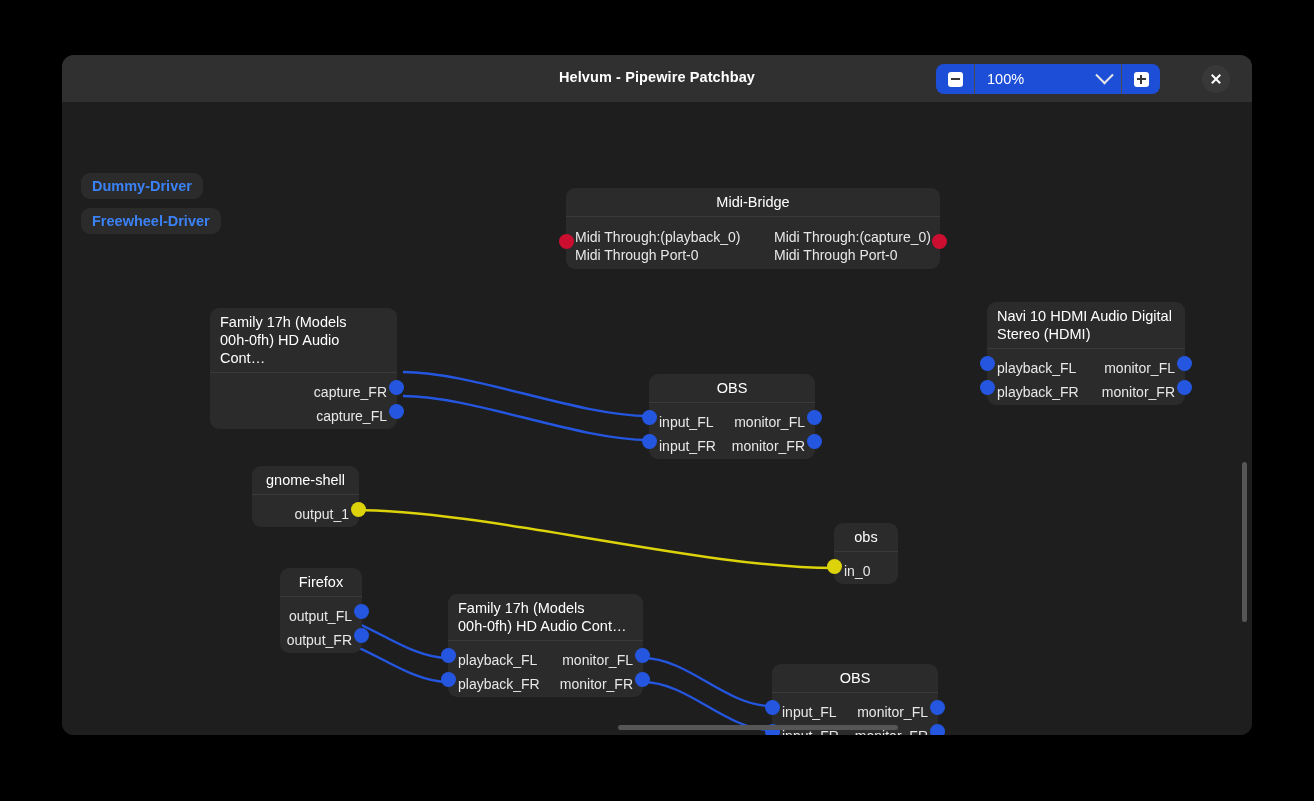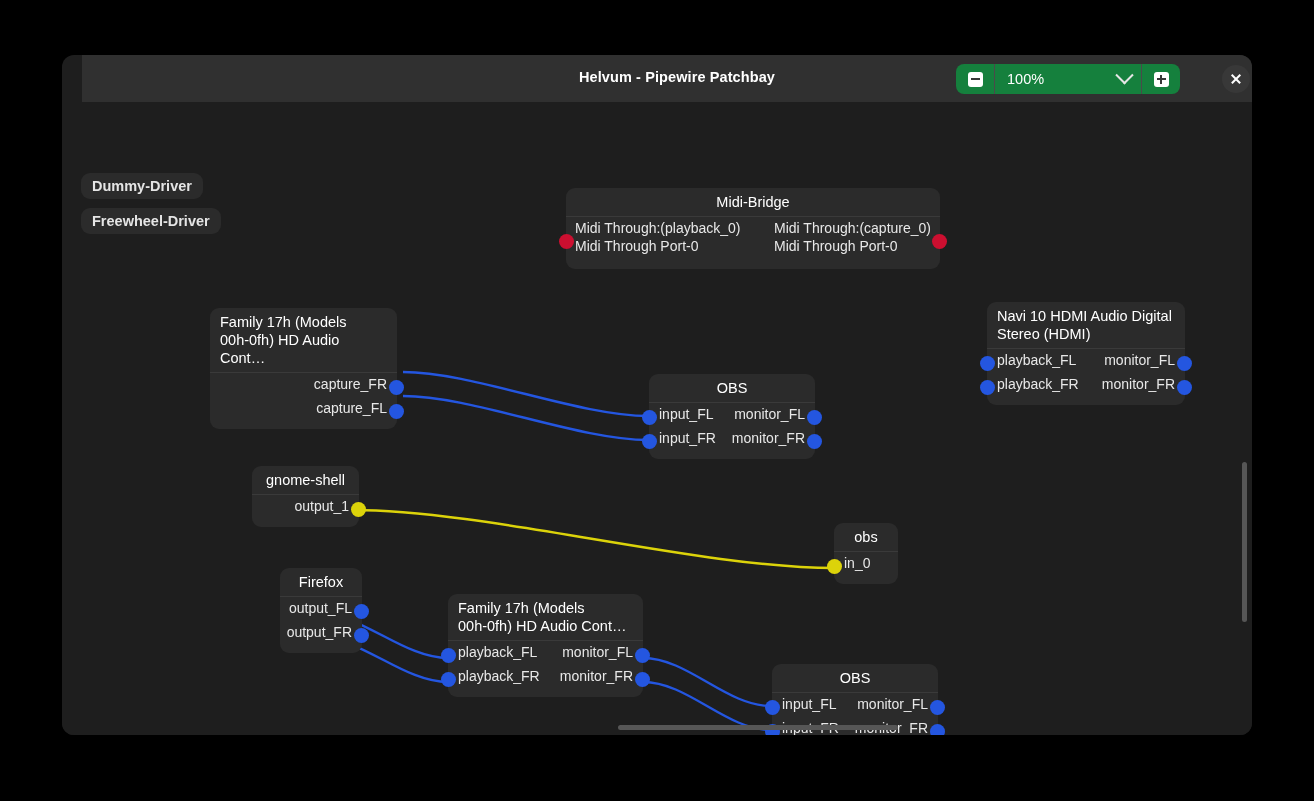--- a/index.html
+++ b/index.html
@@ -24,41 +24,40 @@
   }
 
   
   #headerbar {
     position: absolute;
     left: 0; top: 0;
     width: 100%;
     height: 47px;
     background: #303030;
     border-bottom: 1px solid #6d28d9;
-    margin-left: 20px;
   }
   #header-title {
     position: absolute;
     left: 0; right: 0;
     top: 14px;
     text-align: center;
     color: #ffffff;
     font-size: 14.5px;
     font-weight: bold;
     letter-spacing: .1px;
   }
 
   
   #zoom-group {
     position: absolute;
     right: 92px;
     top: 9px;
     height: 30px;
     width: 224px;
-    background: #15803d;
+    background: #1d4ed8;
     border-radius: 8px;
     display: flex;
     align-items: center;
   }
   .zoom-btn {
     width: 38px;
     height: 30px;
     display: flex;
     align-items: center;
     justify-content: center;
@@ -169,21 +168,21 @@
   .node-title.wrap {
     white-space: normal;
     text-align: left;
   }
   .ports {
     border-top: 1px solid #3a3a3a;
     padding: 3px 0 5px 0;
   }
   .port-row {
     display: flex;
-    align-items: flex-start;
+    align-items: flex-end;
     justify-content: space-between;
     height: 24px;
     position: relative;
   }
   .port-label {
     font-size: 14px;
     color: #e8e8e8;
     white-space: nowrap;
     line-height: 16px;
   }
@@ -202,21 +201,21 @@
   }
   .dot-blue { background: #2456e0; }
   .dot-yellow { background: #dcd30a; }
   .dot-red { background: #cc0f30; }
 
   
   .pill {
     position: absolute;
     background: #2b2b2b;
     border-radius: 9px;
-    color: #e5e5e5;
+    color: #3b82f6;
     font-size: 14.5px;
     font-weight: bold;
     padding: 5px 11px;
     white-space: nowrap;
   }
 
   
   #vscroll {
     position: absolute;
     right: 5px;

